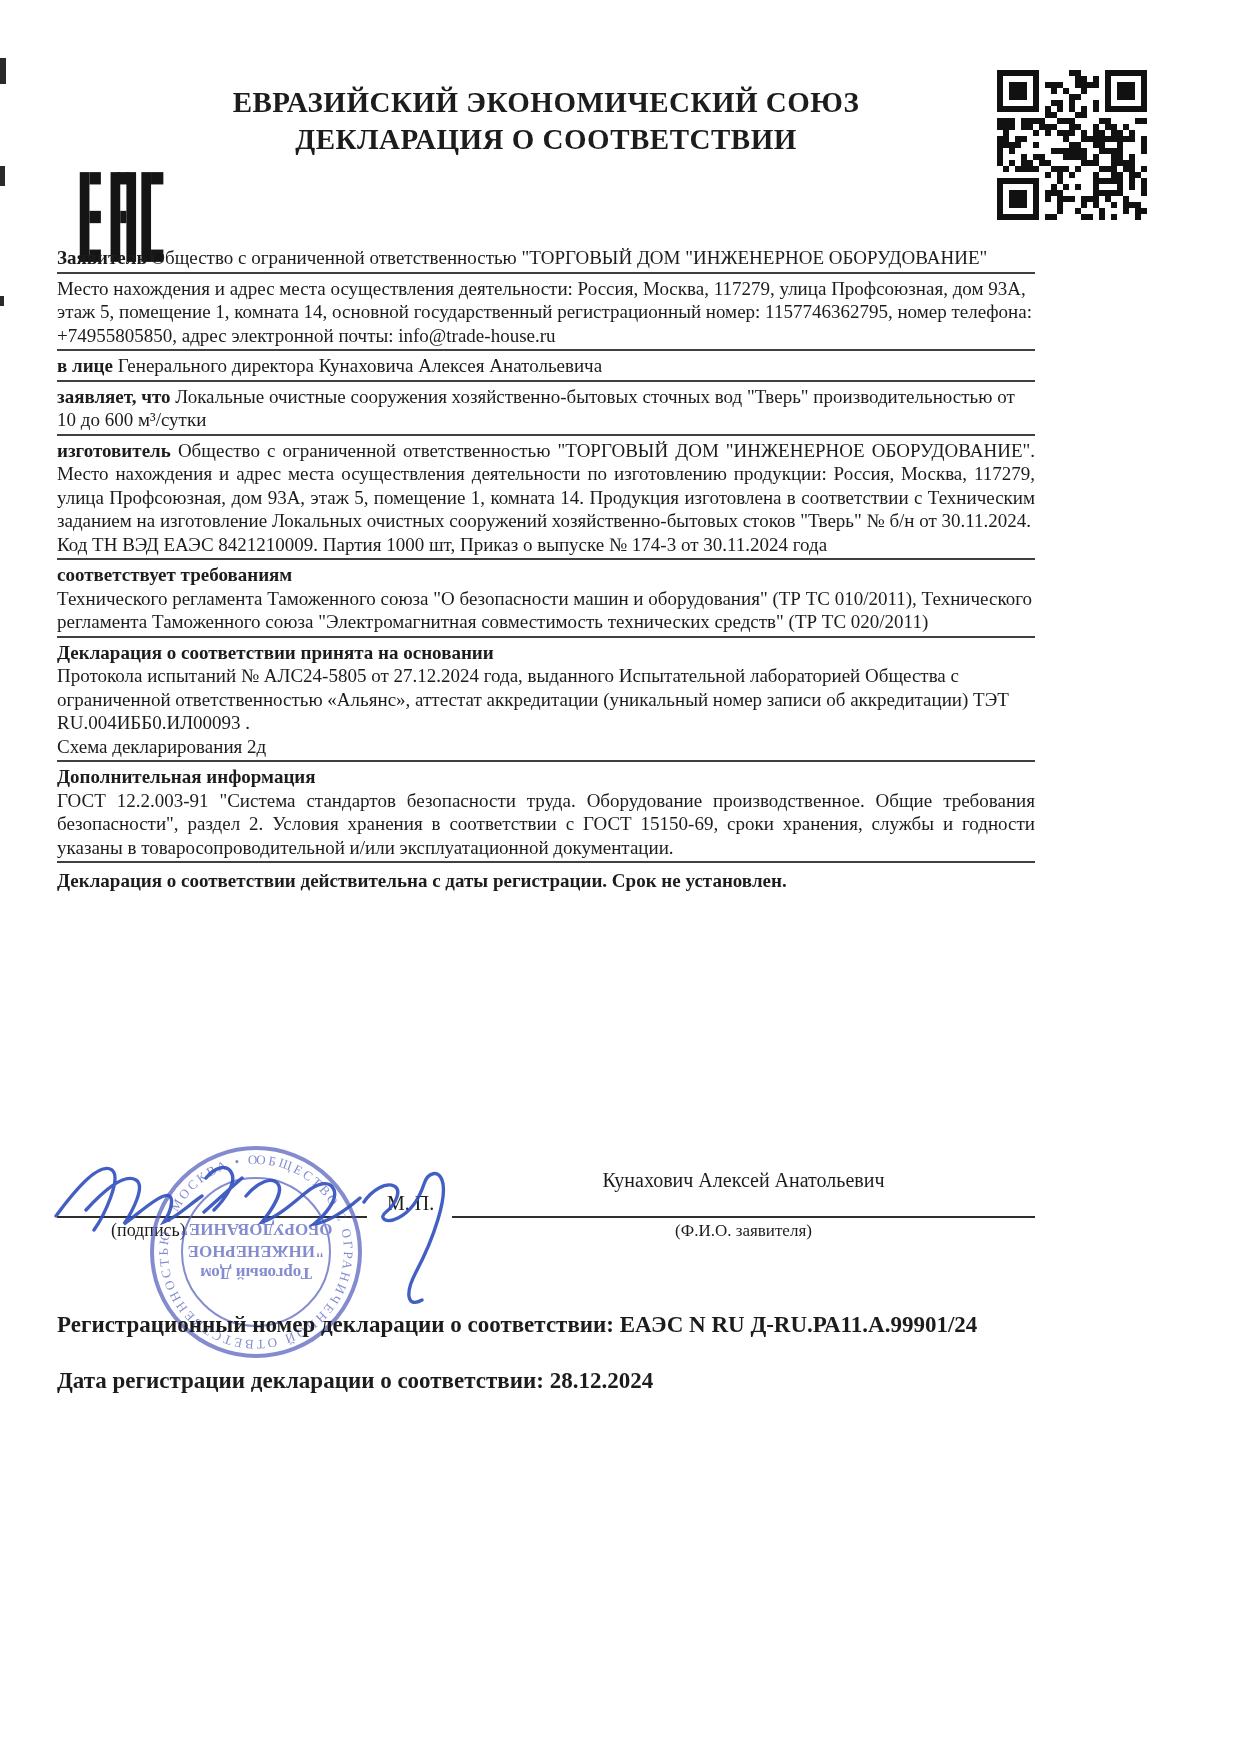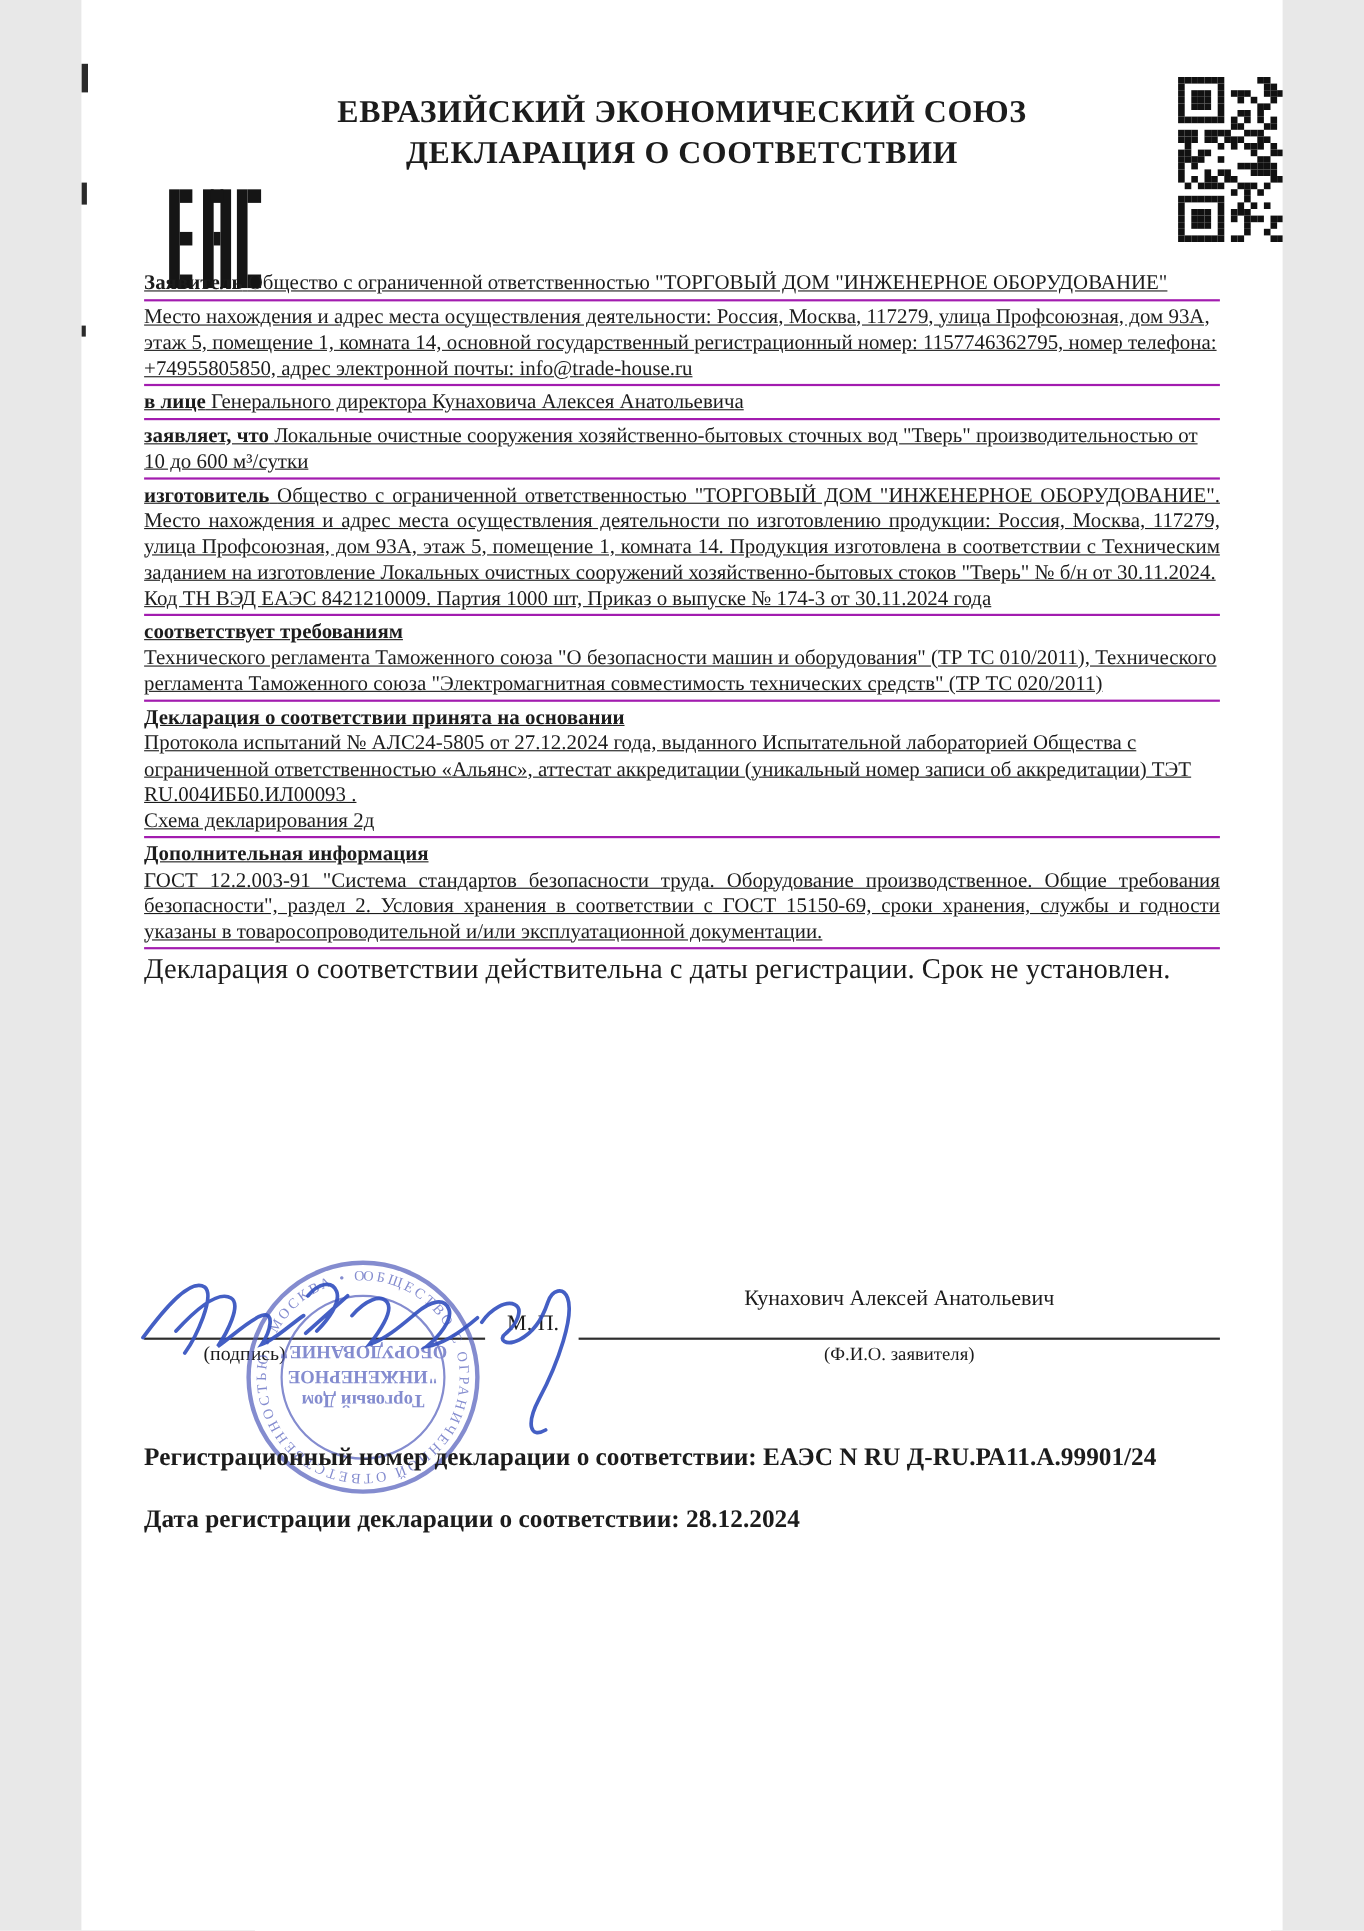--- a/index.html
+++ b/index.html
@@ -1,33 +1,33 @@
 <!DOCTYPE html>
 <html><head>
 <meta charset="utf-8">
 <style>
   html,body{margin:0;padding:0;background:#e8e8e8;}
   .page{
-    position:relative;width:1092px;height:1755px;background:#ffffff;
+    position:relative;width:1240px;height:1755px;background:#ffffff;
     font-family:"Liberation Serif","DejaVu Serif",serif;color:#1c1c1c;
     overflow:hidden;margin:0 auto;
   }
   .title{position:absolute;top:84px;left:57px;width:978px;text-align:center;
     font-weight:bold;font-size:29px;line-height:37px;letter-spacing:.5px;}
   .eac{position:absolute;left:78px;top:170px;}
   .qr{position:absolute;left:997px;top:70px;width:150px;height:150px;}
   .body{position:absolute;left:57px;top:246px;width:978px;font-size:19px;line-height:23.5px;}
-  .sec{border-bottom:2px solid #a21caf;padding-bottom:2px;margin-bottom:3px;text-decoration:underline;}
+  .sec{border-bottom:2px solid #404040;padding-bottom:2px;margin-bottom:3px;}
   .sec:last-child,.nosep{border-bottom:none;}
   .sec p{margin:0;}
   .lbl{font-weight:bold;}
   .gap{margin-top:8px;}
   .just{text-align:justify;}
   .scheme{margin-top:6px;}
-  .validity{font-weight:normal;margin-top:6px;font-size:26px;}
+  .validity{font-weight:bold;margin-top:6px;font-size:19px;}
   .sig-area{position:absolute;left:57px;top:1128px;width:978px;height:170px;font-size:19px;}
   .sig-line-left{position:absolute;left:0;top:88px;width:310px;border-top:2px solid #2e2e2e;}
   .sig-caption{position:absolute;left:54px;top:92px;width:200px;text-align:left;font-size:18px;}
   .mp{position:absolute;left:330px;top:64px;font-size:20px;}
   .fio-line{position:absolute;left:395px;top:88px;width:583px;border-top:2px solid #2e2e2e;}
   .fio-name{position:absolute;left:395px;top:41px;width:583px;text-align:center;font-size:20px;}
   .fio-caption{position:absolute;left:395px;top:93px;width:583px;text-align:center;font-size:17px;}
   .autograph{position:absolute;left:50px;top:1120px;pointer-events:none;}
   .stamp{position:absolute;left:144px;top:1140px;width:224px;height:224px;opacity:.72;pointer-events:none;}
   .reg{position:absolute;left:57px;width:978px;font-weight:bold;font-size:23px;margin:0;}

